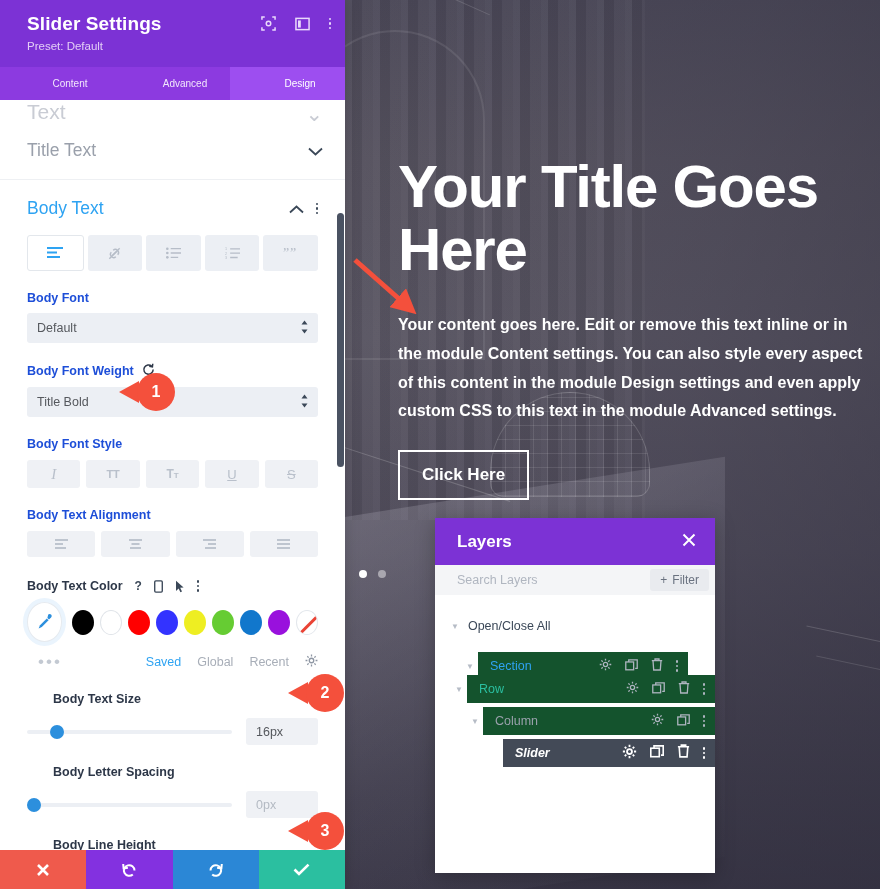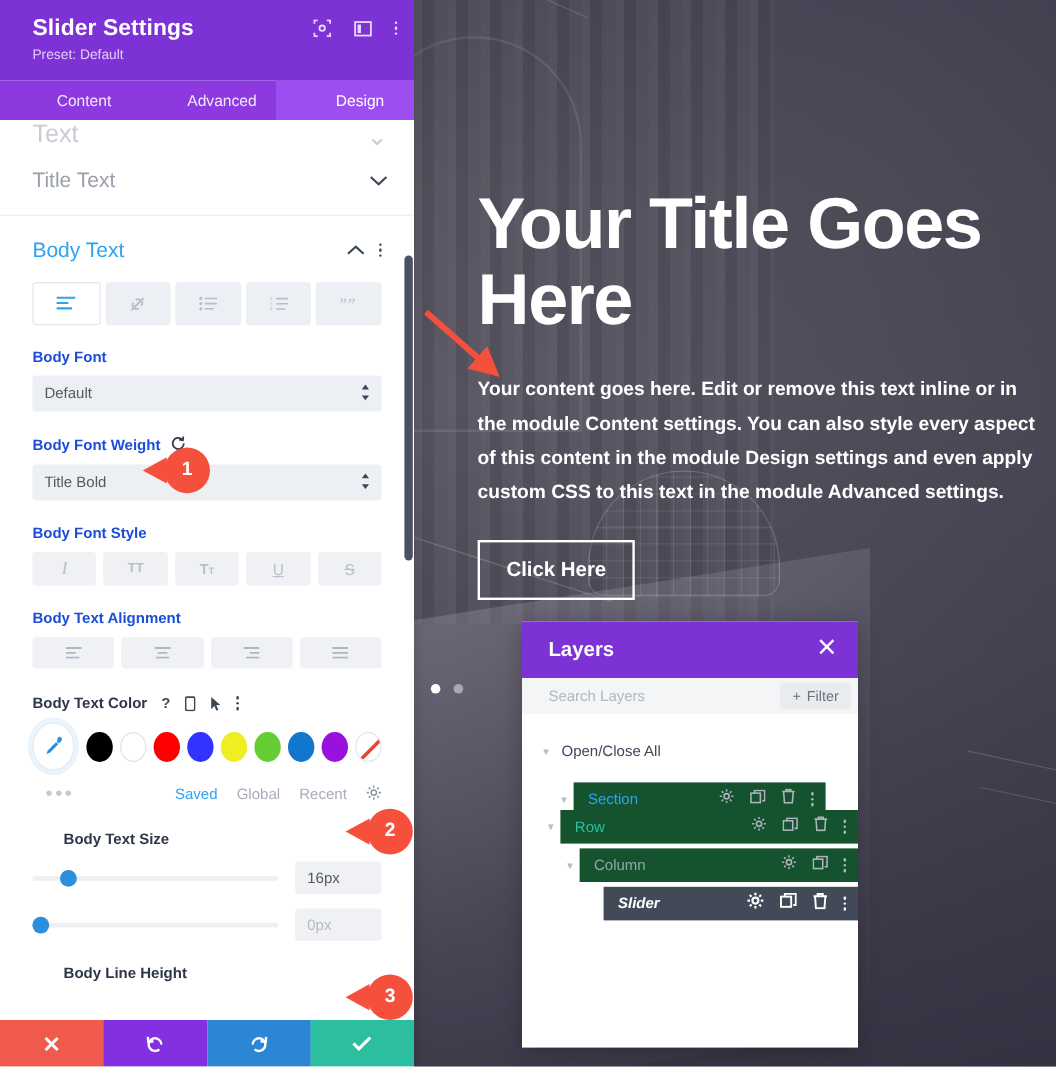--- a/index.html
+++ b/index.html
@@ -76,21 +76,21 @@
     box-shadow: 0 0 14px rgba(0,0,0,.18);
   }
   .panel-head { background:#7b2fd1; background:#7c32d5; height:67px; padding:13px 20px 0 27px; position:relative; }
   .panel-title { color:#fff; font-size:19px; font-weight:bold; letter-spacing:.1px; }
   .panel-preset { color:#e3cdf6; font-size:11.5px; margin-top:5px; }
   .head-icons { position:absolute; right:14px; top:16px; display:flex; align-items:center; gap:19px; }
   .hicon { color:#e9d9fb; display:flex; align-items:center; }
 
   .tabs { display:flex; height:33px; background:#8c3ae0; }
   .tab { flex:1; display:flex; align-items:center; justify-content:center;
-    color:#f2e7fc; font-size:13px; height:33px;padding-left:25px; }
+    color:#f2e7fc; font-size:10px; height:33px;padding-left:25px; }
   .tab.active { background:#9d4ef0; color:#ffffff; }
 
   .scrollarea { position:absolute; left:0; top:100px; right:0; bottom:39px; overflow:hidden; background:#fff; }
 
   .row-top-cut { padding:0 0 0 27px; height:22px; overflow:hidden; color:#c9ccd4; font-size:21px; position:relative;}
   .row-top-cut .chev { position:absolute; right:22px; top:2px; color:#c9ccd4; }
 
   .acc-row {
     height:58px; border-bottom:1px solid #eef0f3; display:flex; align-items:center;
     padding:0 22px 0 27px; justify-content:space-between;
@@ -481,20 +481,21 @@
         </div>
 
         <div class="slider-label">Body Text Size</div>
         <div class="slider-row">
           <div class="track">
               <div class="knob" style="left:11%"></div>
             </div>
           <div class="numbox">16px</div>
         </div>
 
+        <div class="slider-label">Body Letter Spacing</div>
         <div class="slider-row">
           <div class="track">
               <div class="knob" style="left:0%"></div>
             </div>
           <div class="numbox ph">0px</div>
         </div>
 
         <div class="slider-label">Body Line Height</div>
 
       </div>

